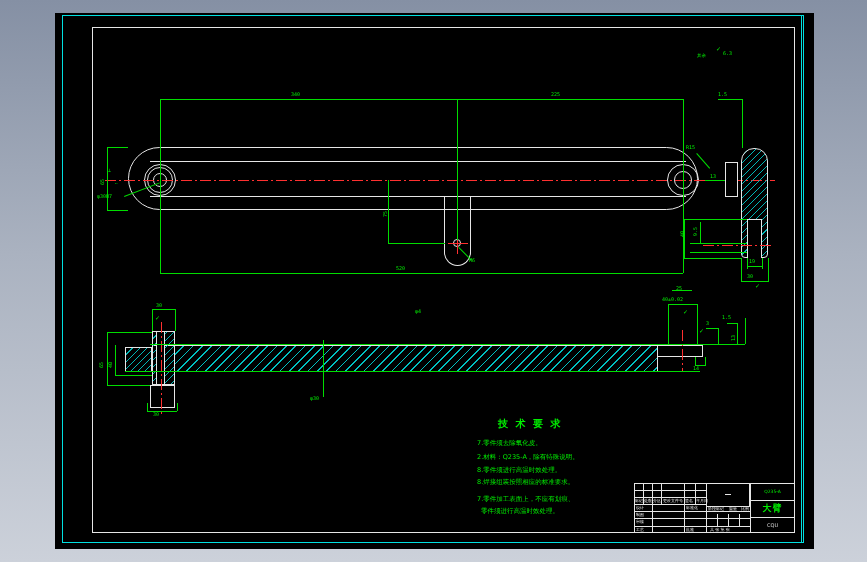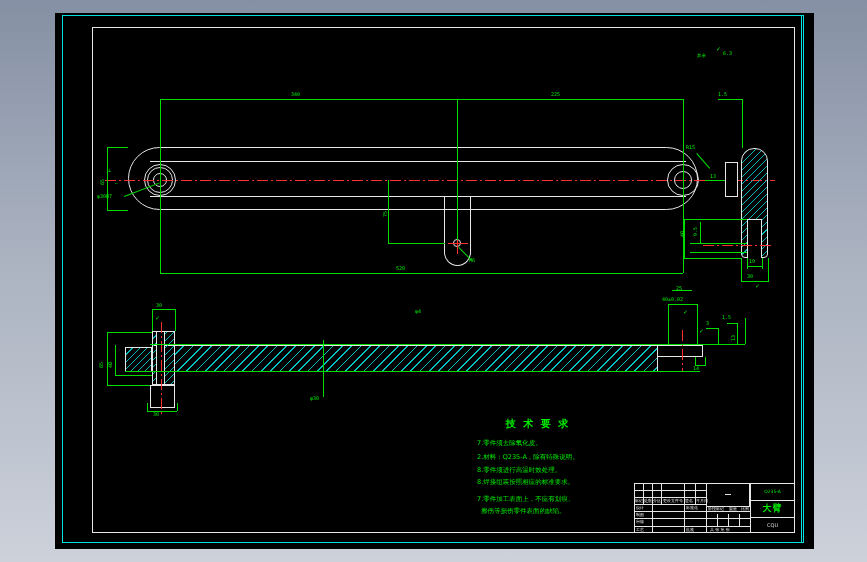--- a/index.html
+++ b/index.html
@@ -14,21 +14,21 @@
   .hatch2{background-image:repeating-linear-gradient(135deg,rgba(0,0,0,0) 0px,rgba(0,0,0,0) 5.6px,#00c0c0 5.6px,#00c0c0 6.6px);}
   .redh{position:absolute;height:1px;background:repeating-linear-gradient(90deg,#ff3030 0 11px,transparent 11px 14px,#ff3030 14px 16px,transparent 16px 19px);}
   .redv{position:absolute;width:1px;background:repeating-linear-gradient(180deg,#ff3030 0 11px,transparent 11px 14px,#ff3030 14px 16px,transparent 16px 19px);}
   .reds{position:absolute;background:#ff3030;}
   .dim{position:absolute;color:#00ee00;font:5px "DejaVu Sans Mono",monospace;line-height:1;white-space:nowrap;}
   .dim.cn{font-family:"DejaVu Sans",sans-serif;font-size:4.5px;}
   .rot{transform:rotate(-90deg);transform-origin:0 0;}
   .chk{position:absolute;color:#00ee00;font:6px "DejaVu Sans",sans-serif;line-height:1;}
   .tbl{position:absolute;background:#e6e6e6;}
   .tbt{position:absolute;color:#ededed;font:4px "DejaVu Sans",sans-serif;line-height:1;white-space:nowrap;}
-  .tr-title{position:absolute;left:498px;top:419px;width:80px;text-align:center;color:#00ee00;font:bold 10px "DejaVu Sans",sans-serif;letter-spacing:2px;line-height:1;}
+  .tr-title{position:absolute;left:498px;top:419px;width:80px;text-align:left;color:#00ee00;font:bold 10px "DejaVu Sans",sans-serif;letter-spacing:2px;line-height:1;}
   .tr-line{position:absolute;left:477px;color:#00ee00;font:6.5px "DejaVu Sans",sans-serif;line-height:1;white-space:nowrap;}
   .cell{position:absolute;display:flex;align-items:center;justify-content:center;}
 </style>
 </head>
 <body>
 
 <div id="page">
 
   <div class="canvas"></div>
 
@@ -163,21 +163,21 @@
   <div class="dim" style="left:722px;top:315px;">1.5</div>
   <div class="dim" style="left:693px;top:366px;">14</div>
   <div class="dim rot" style="left:731px;top:341px;">13</div>
 
   <div class="tr-title">技 术 要 求</div>
   <div class="tr-line" style="top:440px;">7.零件须去除氧化皮。</div>
   <div class="tr-line" style="top:454px;">2.材料：Q235-A，除有特殊说明。</div>
   <div class="tr-line" style="top:467px;">8.零件须进行高温时效处理。</div>
   <div class="tr-line" style="top:479px;">8.焊接组装按照相应的标准要求。</div>
   <div class="tr-line" style="top:496px;">7.零件加工表面上，不应有划痕、</div>
-  <div class="tr-line" style="top:508px;left:481px;">擦伤等损伤零件表面的缺陷。</div>
+  <div class="tr-line" style="top:508px;left:481px;">零件须进行高温时效处理。</div>
 
   <div class="abs" style="left:634px;top:483px;width:161px;height:50px;border:1px solid #e6e6e6;"></div>
   <div class="tbl" style="left:750px;top:483px;width:1px;height:50px;"></div>
   <div class="tbl" style="left:750px;top:500px;width:45px;height:1px;"></div>
   <div class="tbl" style="left:750px;top:517px;width:45px;height:1px;"></div>
   <div class="tbl" style="left:706px;top:483px;width:1px;height:50px;"></div>
   <div class="abs" style="left:706px;top:483px;width:44px;height:24px;border:1px solid #e6e6e6;background:#000;"></div>
   <div class="wl" style="left:725px;top:494px;width:6px;height:1px;"></div>
   <div class="tbl" style="left:634px;top:490px;width:72px;height:1px;"></div>
   <div class="tbl" style="left:634px;top:497px;width:72px;height:1px;"></div>

